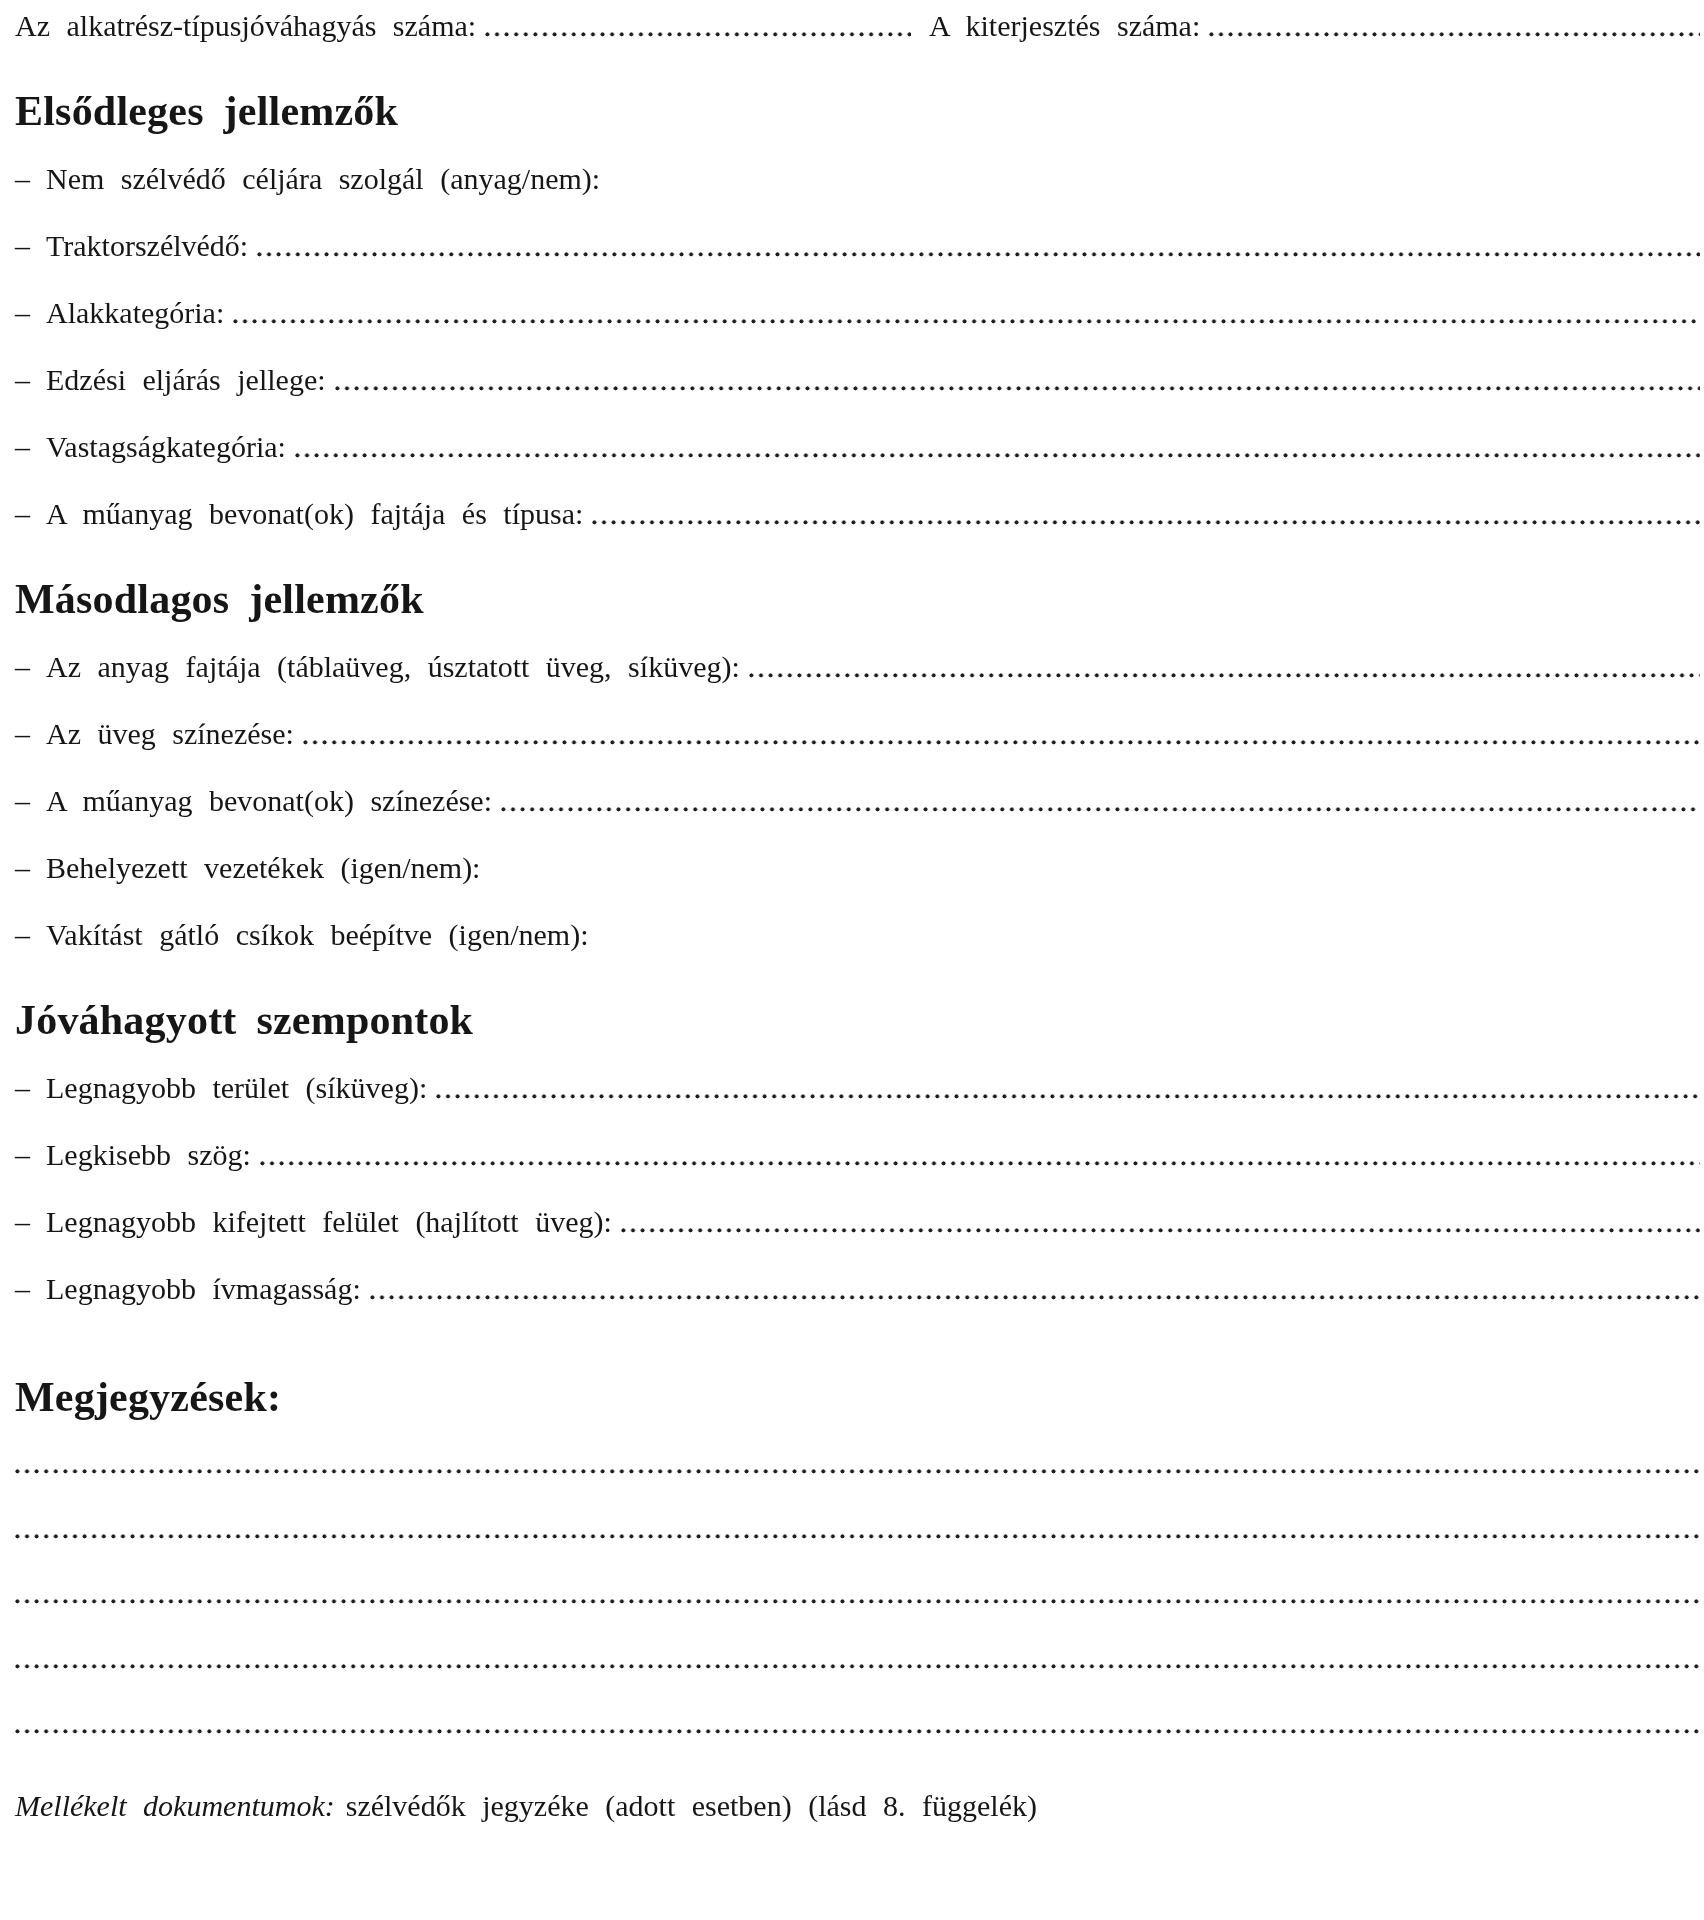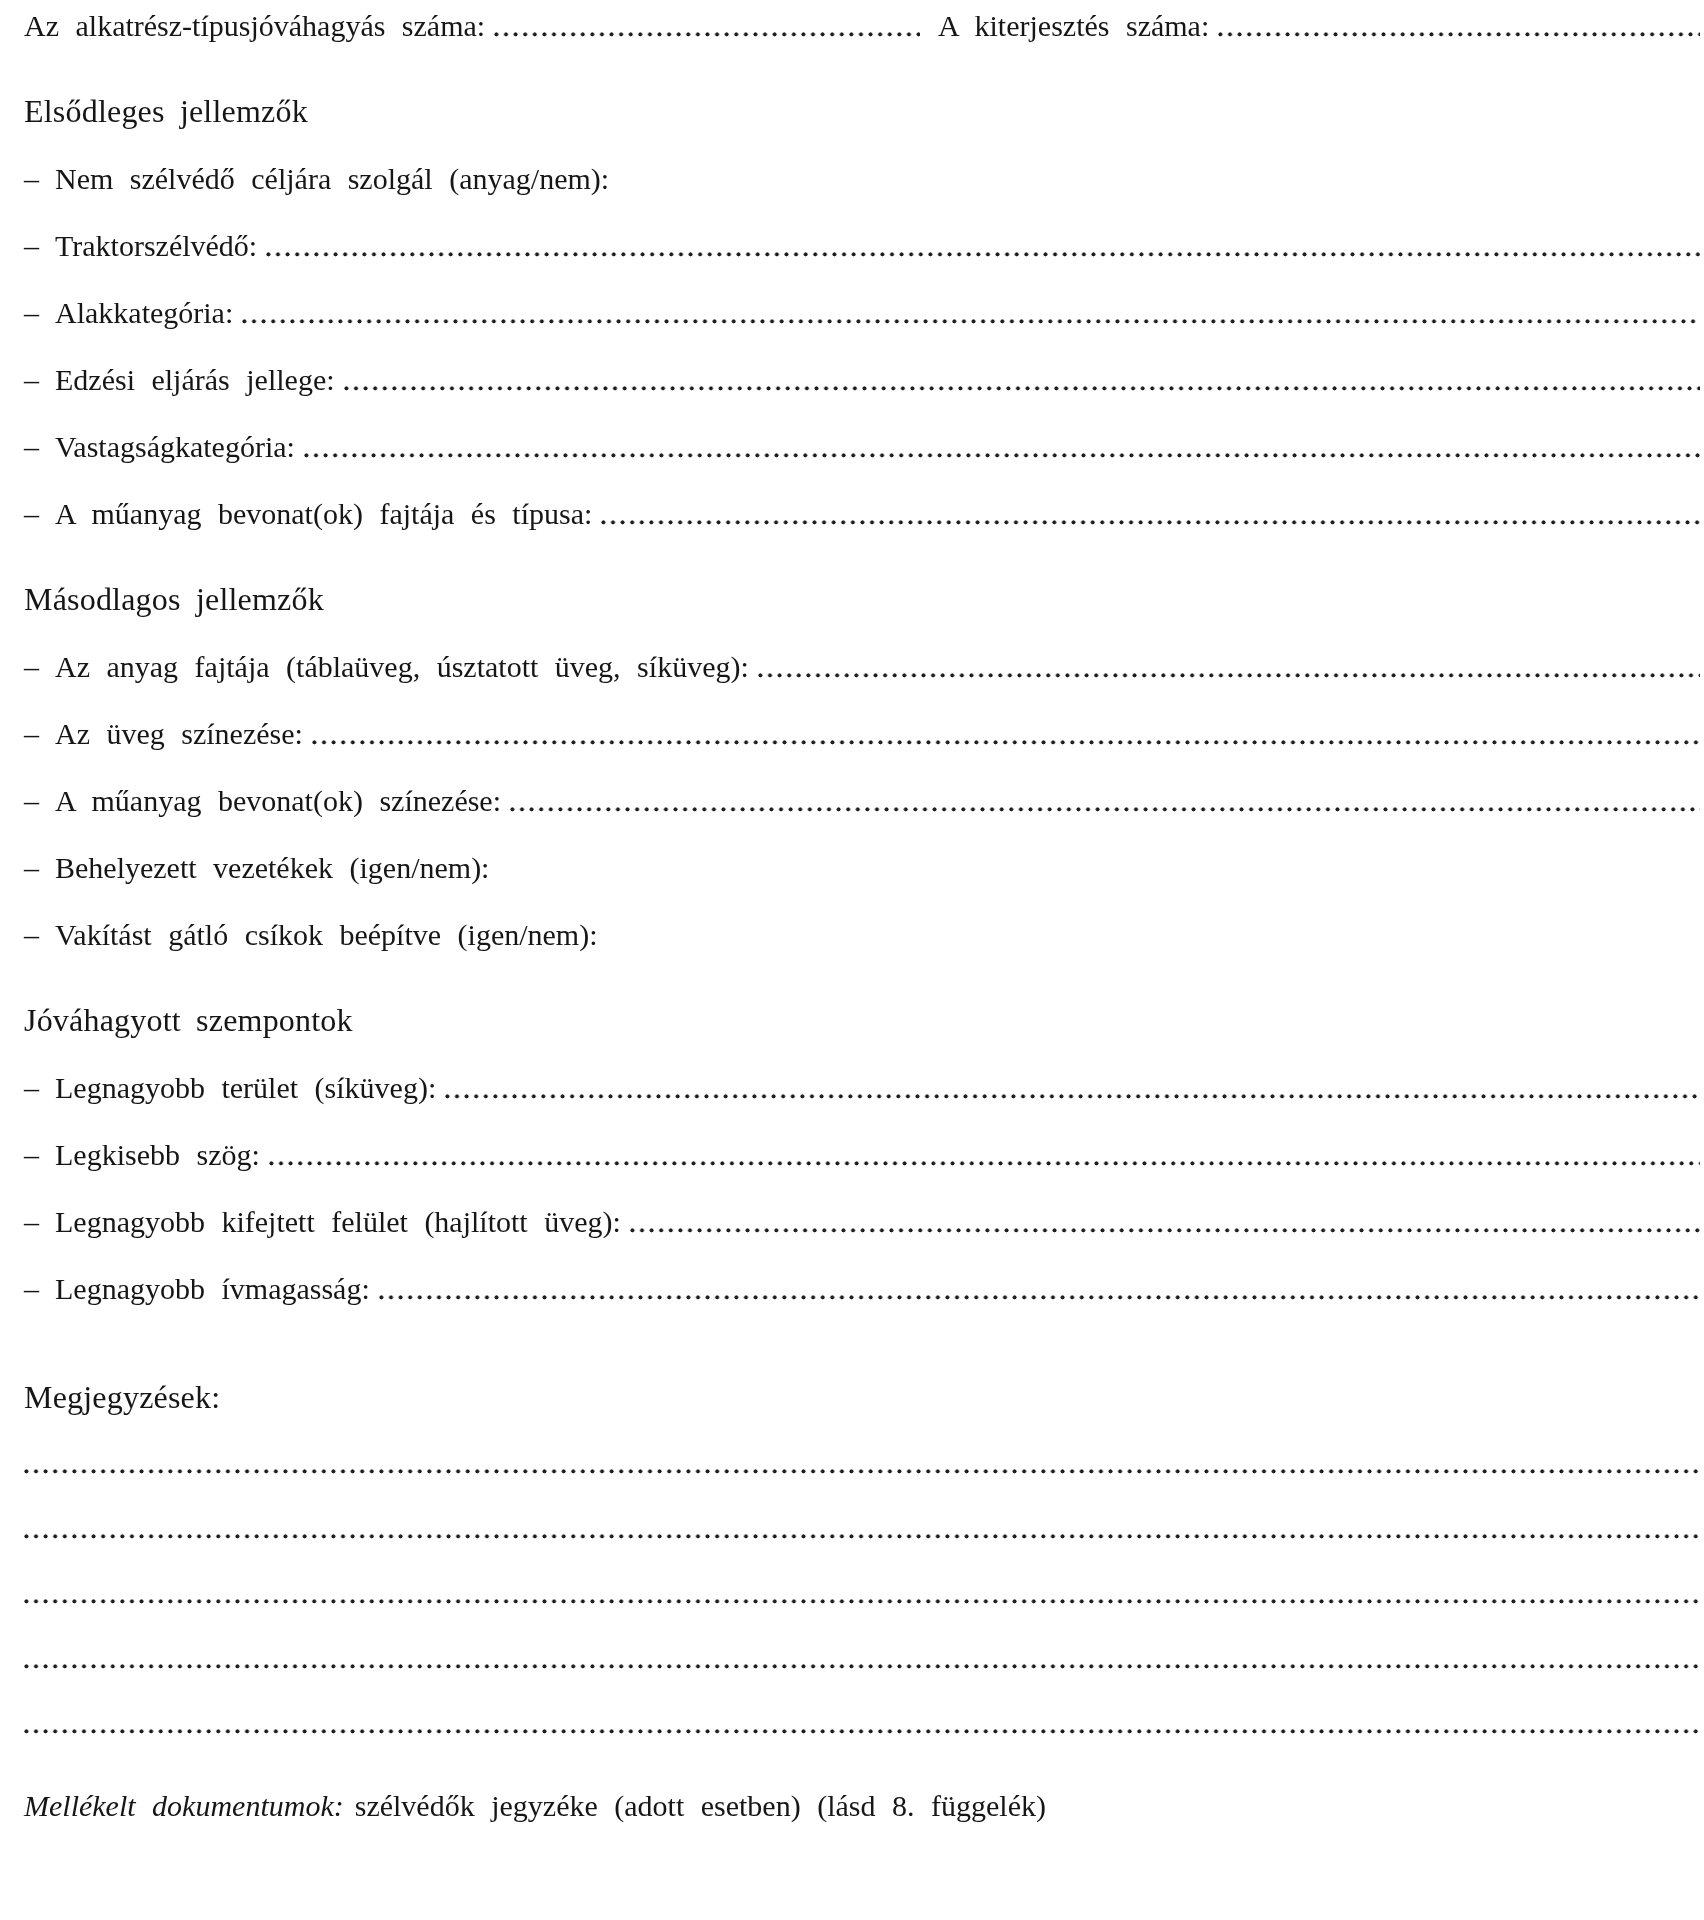--- a/index.html
+++ b/index.html
@@ -9,21 +9,21 @@
   }
   body {
     width: 1704px;
     height: 1920px;
     font-family: "Liberation Serif", "DejaVu Serif", serif;
     font-size: 30px;
     color: #161616;
     overflow: hidden;
   }
   .page {
-    padding: 0 4px 0 24px;
+    padding: 0 4px 0 15px;
     box-sizing: border-box;
     width: 1704px;
   }
   .frow {
     display: flex;
     line-height: 40px;
     height: 40px;
     white-space: nowrap;
   }
   .label {
@@ -47,22 +47,22 @@
     bottom: 9px;
     height: 5px;
     background-image: radial-gradient(circle at 2.4px 2.4px, #1c1c1c 1.7px, rgba(0,0,0,0) 2.3px);
     background-size: 9.6px 5px;
     background-repeat: repeat-x;
   }
   .toprow { margin-top: 6px; display: flex; }
   .topcell-left { flex: 0 0 896px; display: flex; line-height: 40px; height: 40px; white-space: nowrap; }
   .topcell-right { flex: 1 1 auto; display: flex; margin-left: 18px; line-height: 40px; height: 40px; white-space: nowrap; text-align: right; }
   .heading {
-    font-weight: normal;
-    font-size: 32px;
+    font-weight: bold;
+    font-size: 42px;
     line-height: 40px;
     height: 40px;
     letter-spacing: 0.2px;
     word-spacing: 0.22em;
   }
   .mt-heading   { margin-top: 45px; }
   .mt-first     { margin-top: 28px; }
   .mt-row       { margin-top: 27px; }
   .blankline {
     position: relative;

